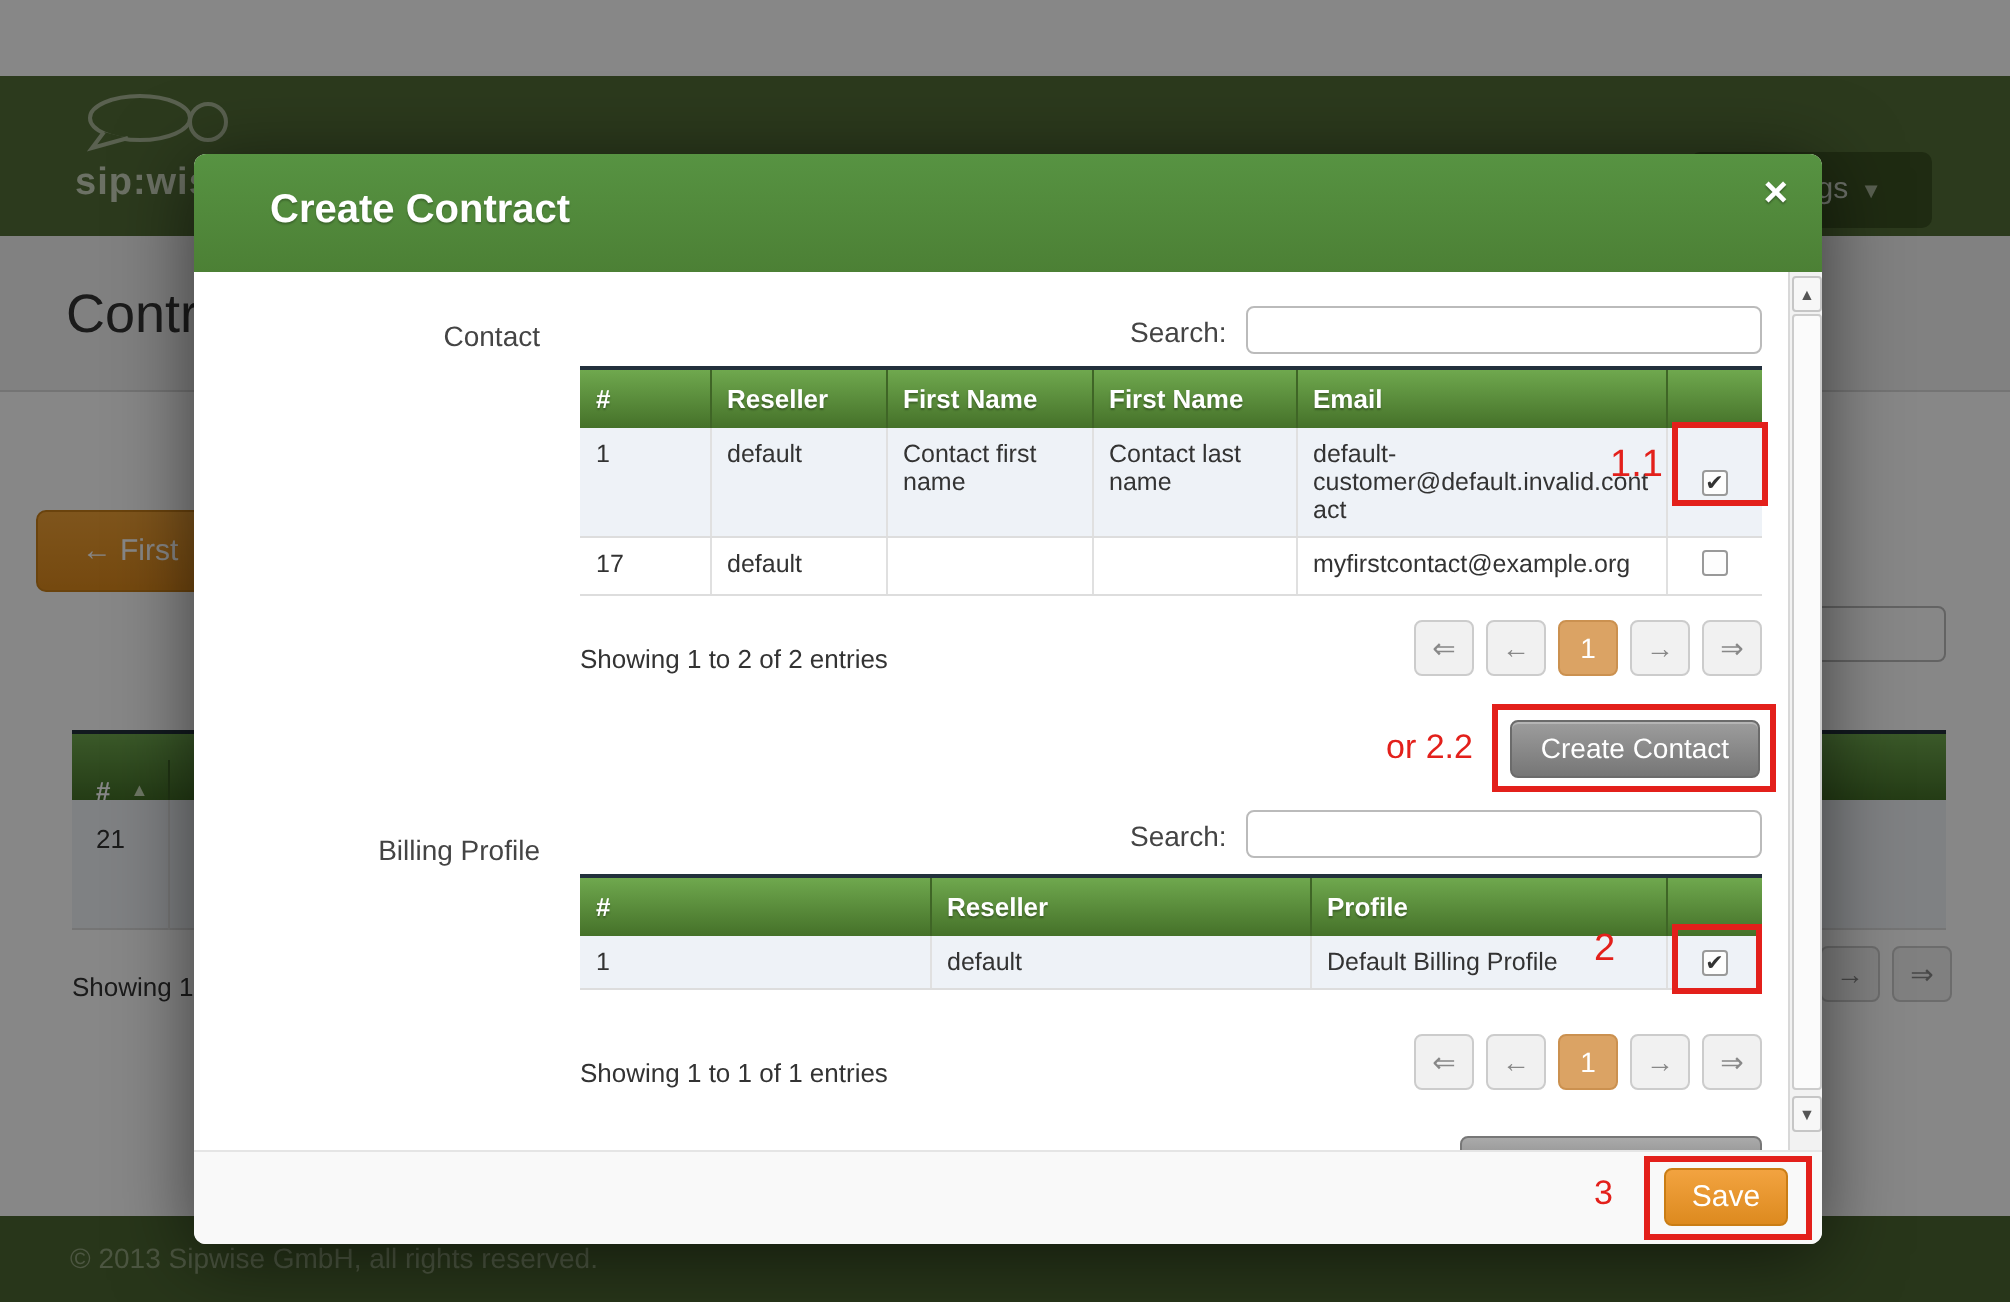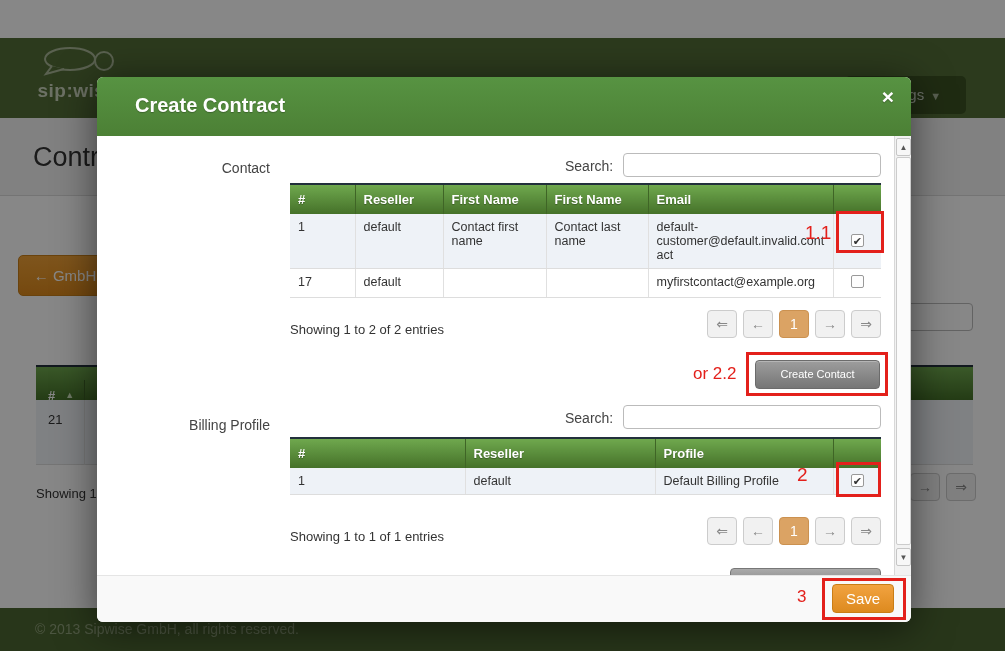--- a/index.html
+++ b/index.html
@@ -66,21 +66,21 @@
 
   .showing { position:absolute; left:193px; font-size:13px; color:#333; }
   .pager { position:absolute; left:610px; width:174px; height:28px; }
   .pbtn { display:inline-block; width:30px; height:28px; margin-right:6px; background:#f1f1f1; border:1px solid #ccc; border-radius:4px; color:#888; font-size:14px; line-height:26px; text-align:center; vertical-align:top; cursor:pointer; }
   .pbtn:last-child { margin-right:0; }
   .pbtn.active { background:#dba364; border-color:#cb9150; color:#fff; }
 
   .annotation { position:absolute; color:#e3201b; font-size:19px; font-weight:400; z-index:12; }
   .red-rect { position:absolute; border:3px solid #e3201b; z-index:11; }
 
-  .gray-btn { position:absolute; background:linear-gradient(#9d9d9d,#767676); border:1px solid #6b6b6b; border-radius:4px; color:#fff; font-size:11px; text-align:center; cursor:pointer; box-shadow:inset 0 1px 0 rgba(255,255,255,.25); }
+  .gray-btn { position:absolute; background:linear-gradient(#9d9d9d,#767676); border:1px solid #6b6b6b; border-radius:4px; color:#fff; font-size:14px; text-align:center; cursor:pointer; box-shadow:inset 0 1px 0 rgba(255,255,255,.25); }
   .partial-btn { position:absolute; left:633px; top:432px; width:151px; height:14px; background:linear-gradient(#aaa,#909090); border:1px solid #777; border-radius:4px 4px 0 0; }
   .save-btn { position:absolute; left:735px; top:8px; width:62px; height:29px; background:linear-gradient(#f2a340,#dd8a1f); border:1px solid #ca7d15; border-radius:4px; color:#fff; font-size:15px; line-height:27px; text-align:center; cursor:pointer; }
 
   .scrollbar { position:absolute; right:0; top:0; width:17px; height:439px; background:#f2f2f2; border-left:1px solid #d8d8d8; }
   .scroll-btn { position:absolute; left:1px; width:15px; height:18px; background:#f7f7f7; border:1px solid #c6c6c6; border-radius:2px; font-size:8px; color:#555; text-align:center; line-height:17px; cursor:pointer; }
   .scroll-thumb { position:absolute; left:1px; top:21px; width:15px; height:388px; background:#fbfbfb; border:1px solid #ccc; border-radius:2px; cursor:pointer; }
 </style>
 </head>
 <body>
 
@@ -100,21 +100,21 @@
       <span>Settings</span><span class="nav-caret">▼</span>
     </div>
   </div>
 
   <div class="subheader">
     <div class="page-heading">Contracts</div>
   </div>
 
   <div class="content-bg">
     <div class="back-btn">
-      <span>←</span> <span>GmbH</span>
+      <span>←</span> <span>First</span>
     </div>
     <input class="bg-search" style="">
     <div class="bg-table">
       <div class="bg-th">
         <span class="bg-th-cell"><span>#</span><span class="sort-arrow">▲</span></span><span class="bg-th-rest"></span>
       </div>
       <div class="bg-row">
         <span class="bg-row-cell">21</span>
       </div>
     </div>

